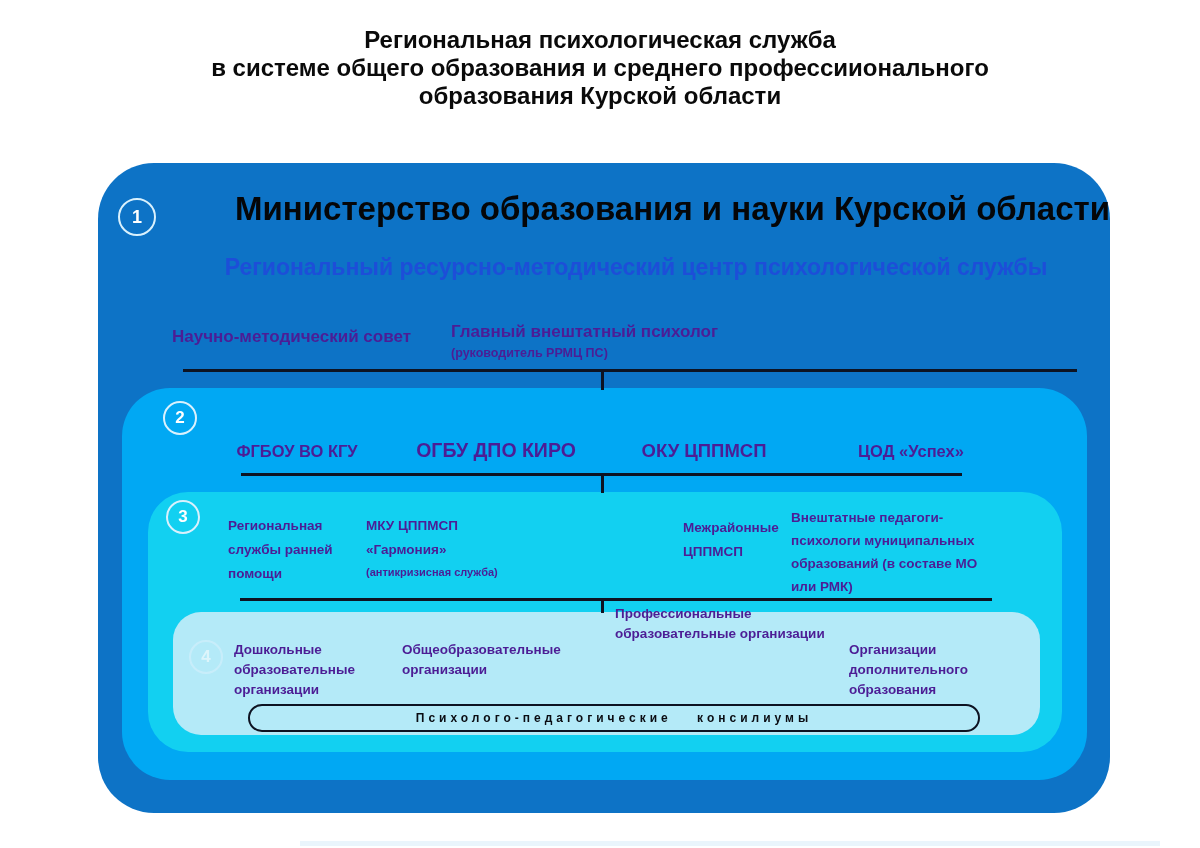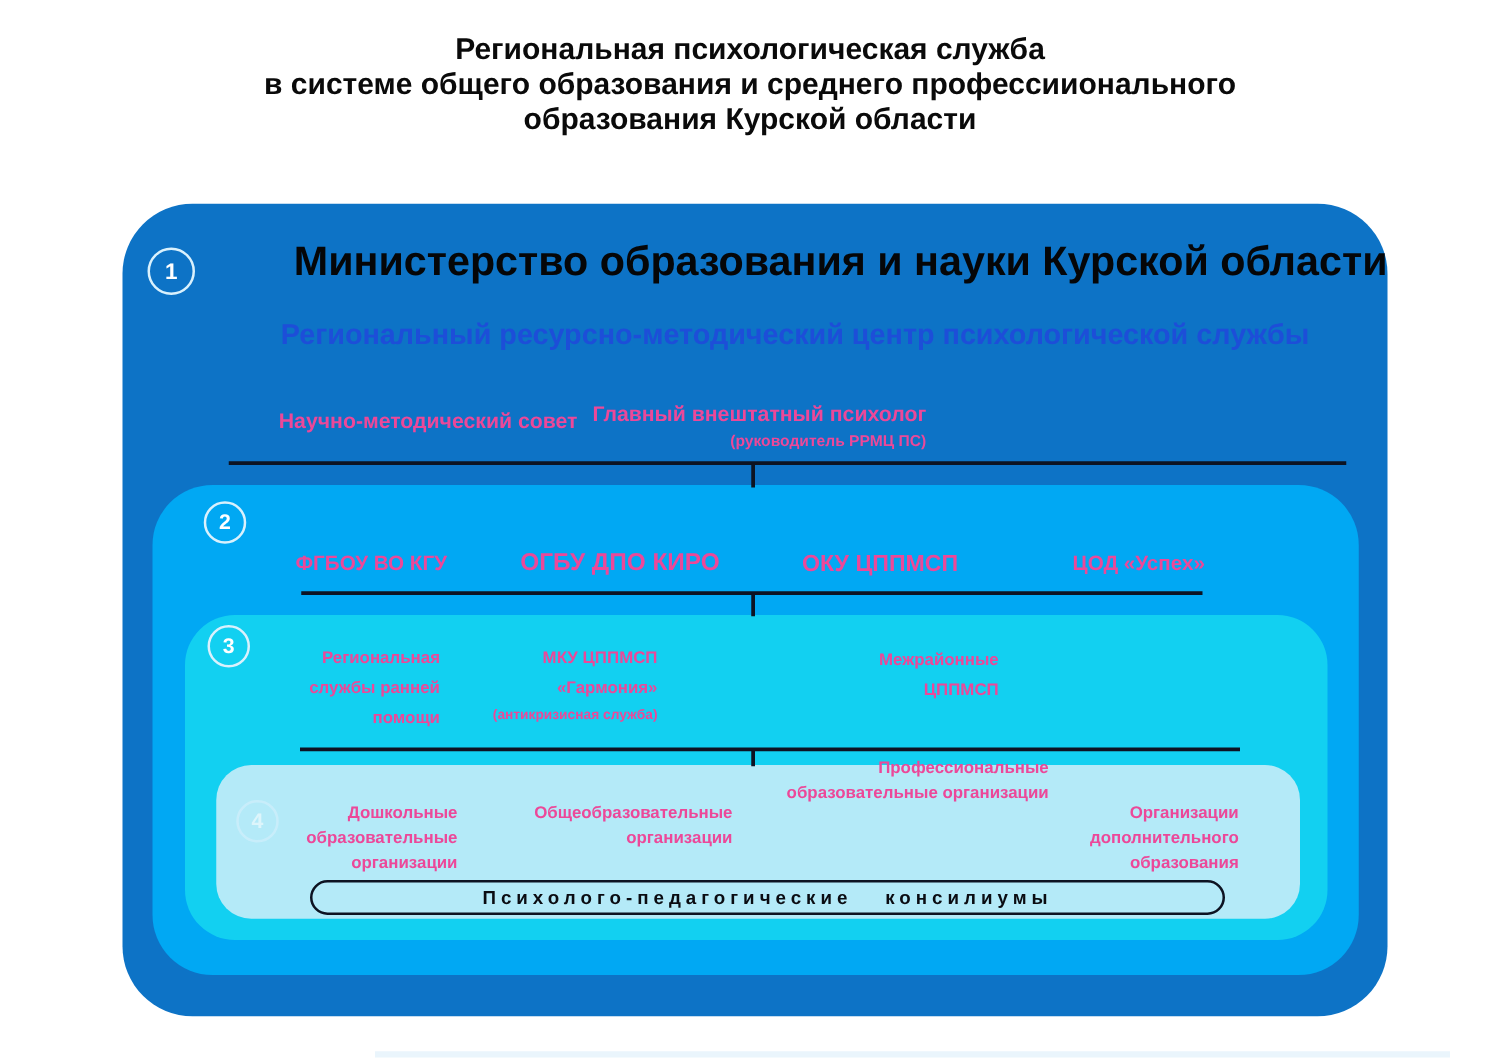--- a/index.html
+++ b/index.html
@@ -31,22 +31,22 @@
   .h1{
     position:absolute;left:98px;top:190px;width:1012px;text-align:right;
     font-size:33px;font-weight:bold;color:#050608;margin:0;
   }
   .h2{
     position:absolute;left:98px;top:254px;width:1012px;text-align:center;
     font-size:23px;font-weight:bold;color:#1d4ed8;margin-left:32px;
   }
   
   .col{
-    position:absolute;transform:translateX(-50%);text-align:right;
-    font-weight:bold;color:#ec4899;
+    position:absolute;transform:translateX(-50%);text-align:left;
+    font-weight:bold;color:#4c1d95;
   }
   .note{font-weight:bold;}
   
   .r1c1{left:317px;top:327px;width:290px;font-size:17px;line-height:19px;}
   .r1c2{left:596px;top:322px;width:290px;font-size:17px;line-height:19px;}
   .r1c2 .note{font-size:12.5px;margin-top:3px;}
   .r1c3{left:915px;top:320px;width:350px;font-size:17px;line-height:19px;}
   
   .r2c1{left:297px;top:442px;font-size:16.5px;}
   .r2c2{left:496px;top:439px;font-size:19.5px;}
@@ -73,21 +73,21 @@
   .u3{left:240px;top:598px;width:752px;}
   .vline{position:absolute;width:3px;background:#0d1322;}
   .v1{left:601px;top:371px;height:19px;}
   .v2{left:601px;top:475px;height:18px;}
   .v3{left:601px;top:600px;height:13px;}
   
   .pill{
     position:absolute;left:248px;top:704px;width:732px;height:28px;box-sizing:border-box;
     border:2px solid #0d1322;border-radius:15px;
     display:flex;align-items:center;justify-content:center;
-    font-size:15px;font-weight:bold;letter-spacing:4px;word-spacing:18px;color:#0a0c12;
+    font-size:12px;font-weight:bold;letter-spacing:4px;word-spacing:18px;color:#0a0c12;
   }
   
   .bottom-strip{position:absolute;left:300px;top:841px;width:860px;height:5px;background:#dceefa;opacity:.6;}
 </style>
 </head>
 <body>
 
 <div class="canvas">
 
   <div class="page-title">
@@ -126,20 +126,21 @@
   <div class="col r2c2">ОГБУ ДПО КИРО</div>
   <div class="col r2c3">ОКУ ЦППМСП</div>
   <div class="col r2c4">ЦОД «Успех»</div>
 
   <div class="col r3 r3c1">Региональная службы ранней помощи</div>
   <div class="col r3 r3c2">
     <div>МКУ ЦППМСП «Гармония»</div>
     <div class="note">(антикризисная служба)</div>
   </div>
   <div class="col r3 r3c4">Межрайонные ЦППМСП</div>
+  <div class="col r3 r3c5">Внештатные педагоги-психологи муниципальных образований (в составе МО или РМК)</div>
 
   <div class="col r4 r4c1">Дошкольные образовательные организации</div>
   <div class="col r4 r4c2">Общеобразовательные организации</div>
   <div class="col r4 r4c3">Профессиональные образовательные организации</div>
   <div class="col r4 r4c4">Организации дополнительного образования</div>
 
   <div class="pill">Психолого-педагогические  консилиумы</div>
 
   <div class="bottom-strip"></div>
 </div>

